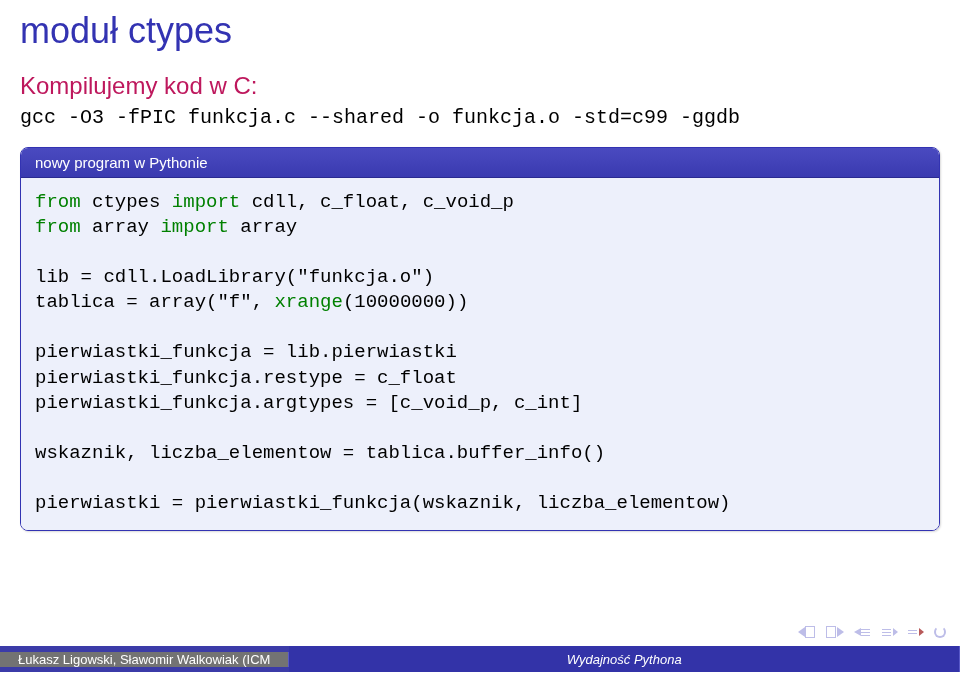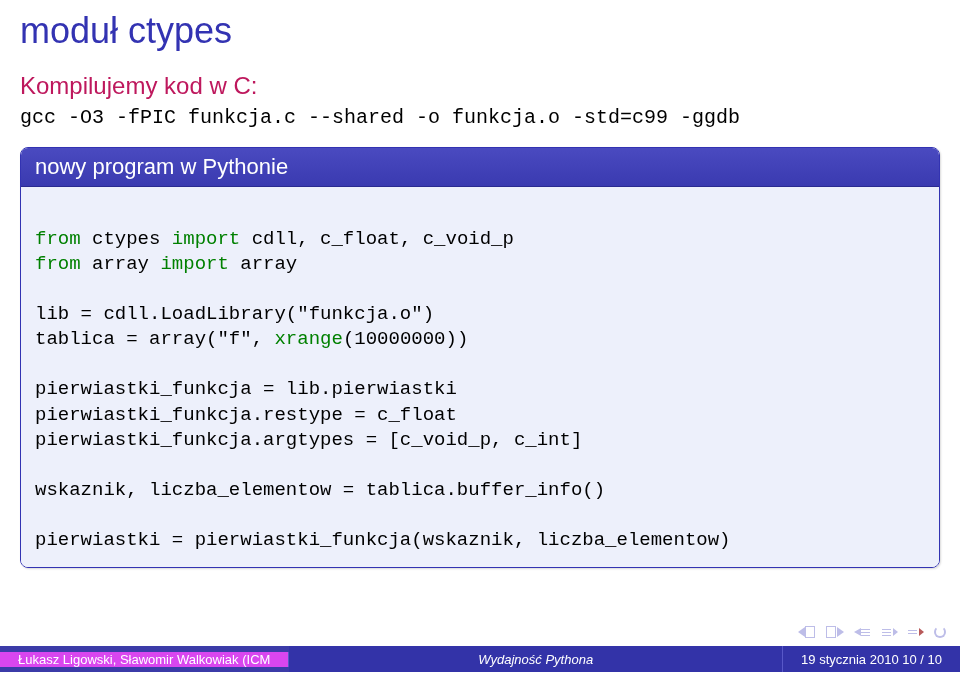--- a/index.html
+++ b/index.html
@@ -41,53 +41,52 @@
     .block {
       border: 1px solid #3333B2;
       border-radius: 8px;
       overflow: hidden;
       margin-top: 10px;
       box-shadow: 1px 1px 2px rgba(0,0,0,0.15);
     }
     .block-header {
       background: linear-gradient(to bottom, #4a4ac0, #3a3ab0);
       color: #fff;
-      font-size: 22px;
+      font-size: 15px;
       padding: 6px 14px 6px 14px;
       border-bottom: 1px solid #2a2a90;
     }
     .block-body {
       background: #EDF0FB;
       padding: 12px 14px 14px 14px;
     }
     .code {
       font-family: "Courier New", monospace;
       font-size: 19px;
       line-height: 1.32;
       white-space: pre;
       color: #000;
-      margin-top: 28px;
     }
     .kw { color: #008000; }
     .bi { color: #008000; }
     .footer {
       position: absolute;
       bottom: 0;
       left: 0;
       right: 0;
       height: 26px;
       background: #3b3ba8;
       display: flex;
       align-items: center;
       color: #fff;
       font-size: 13px;
     }
     .footer-left {
       flex: 0 0 auto;
-      background: #d946ef;
+      background: #737373;
       padding: 0 18px;
       border-right: 1px solid #5858c8;
     }
     .footer-center {
       flex: 1;
       text-align: center;
       background: #3333a8;
       height: 100%;
       display: flex;
       align-items: center;
@@ -214,15 +213,14 @@
         <span class="tri small red"></span>
       </span>
     <span class="nav-item">
         <span class="refresh"></span>
       </span>
   </div>
 
   <div class="footer">
     <div class="footer-left">Łukasz Ligowski, Sławomir Walkowiak (ICM</div>
     <div class="footer-center">Wydajność Pythona</div>
-    <div class="footer-right">19 stycznia 2010     10 / 10</div>
   </div>
 </div>
 
 </body></html>

